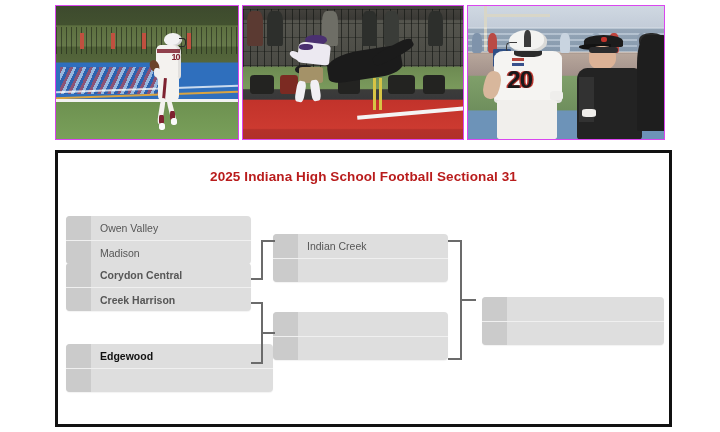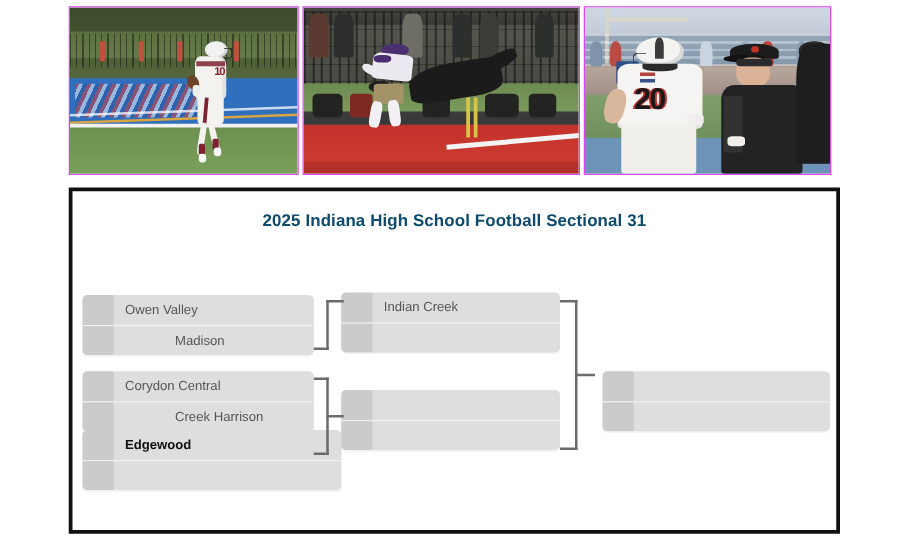--- a/index.html
+++ b/index.html
@@ -256,62 +256,62 @@
     position: absolute;
     left: 55px; top: 150px;
     width: 617px; height: 277px;
     background: #ffffff;
     border: 3px solid #111111;
   }
   .bracket-title {
     text-align: center;
     font-size: 13.5px;
     font-weight: bold;
-    color: #0c4a6e;
+    color: #b91c1c;
     margin-top: 16px;
     letter-spacing: .1px;
   }
   .bracket-body { position: relative; width: 100%; height: 232px; }
 
   
   .match {
     position: absolute;
     background: #dedede;
     border-radius: 4px;
     overflow: hidden;
     box-shadow: 0 1px 1px rgba(0,0,0,.05);
   }
   .slot {
     position: relative;
     height: 24px;
     display: flex;
     align-items: center;
   }
-  .slot + .slot { border-top: 1px solid #f0f0f0; gap: 40px; }
+  .slot + .slot { border-top: 1px solid #f0f0f0; }
   .slot .score {
     width: 25px; height: 100%;
     background: #cbcbcb;
     flex: 0 0 25px;
   }
   .slot .team {
     flex: 1;
     padding-left: 9px;
     font-size: 10.5px;
     color: #565656;
     white-space: nowrap;
     overflow: hidden;
   }
   .slot.featured .team {
     color: #101010;
     font-weight: bold;
   }
 
   
-  .m-r1a { left: 8px;  top: 32px;  width: 185px; margin-top: 20px; }
-  .m-r1b { left: 8px;  top: 113px;  width: 185px; }
+  .m-r1a { left: 8px;  top: 32px;  width: 185px; }
+  .m-r1b { left: 8px;  top: 79px;  width: 185px; font-weight: bold; }
   .m-r1c { left: 8px;  top: 160px; width: 207px; }
 
   
   .m-r2a { left: 215px; top: 50px;  width: 175px; }
   .m-r2b { left: 215px; top: 128px; width: 175px; }
 
   
   .m-final { left: 424px; top: 113px; width: 182px; }
 
   

